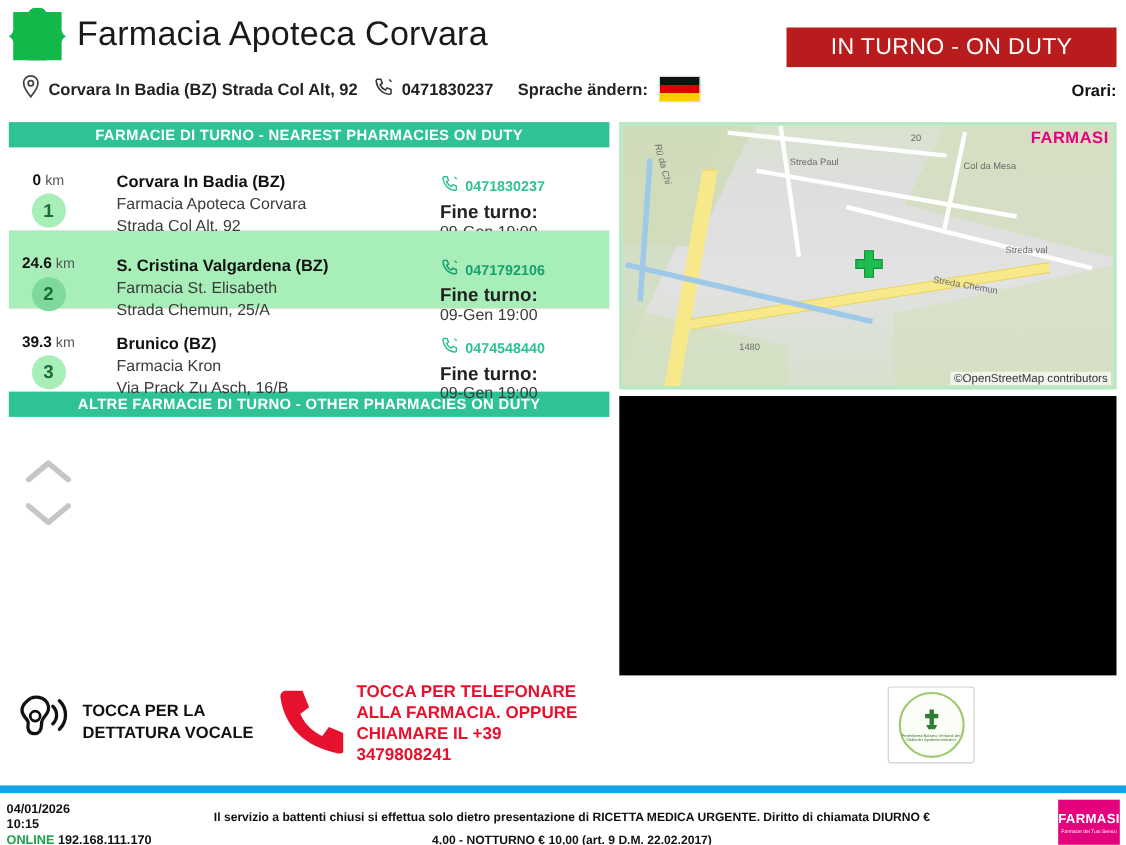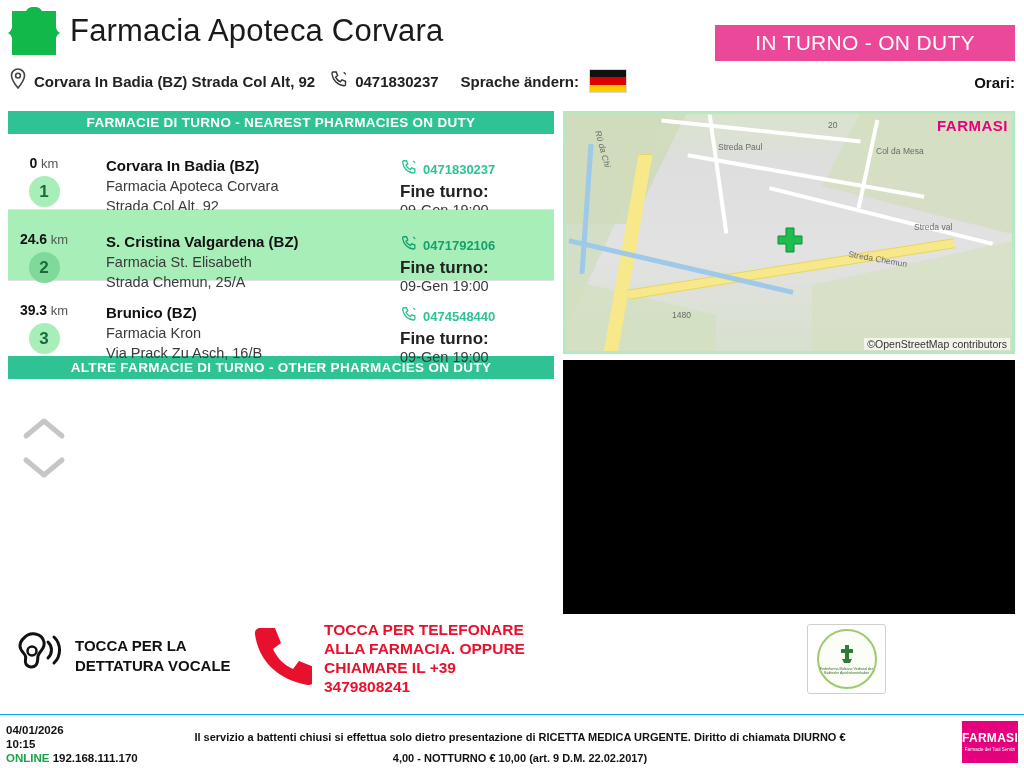--- a/index.html
+++ b/index.html
@@ -21,31 +21,31 @@
     position: relative; width: 52px; height: 48px; margin-left: 8px; flex: none;
   }
   .cross-logo svg { display: block; }
   .app-title {
     font-size: 31px; color: #1a1a1a; margin-left: 10px; letter-spacing: .2px;
     white-space: nowrap;
   }
   .duty-banner {
     position: absolute; right: 9px; top: 25px;
     width: 300px; height: 36px;
-    background: #ec4899;
+    background: #b91c1c;
     display: flex; align-items: center; justify-content: center;
   }
   .duty-banner span {
     color: #ffffff; font-size: 21px; letter-spacing: .3px; white-space: nowrap;
   }
 
   
   .subheader {
     position: absolute; left: 0; top: 62px; width: 1024px; height: 38px;
-    display: flex; align-items: center; padding-left: 8px;
+    display: flex; align-items: center; padding-left: 18px;
   }
   .pin-icon, .phone-icon-sm { flex: none; }
   .addr-text {
     font-size: 15px; color: #222; margin-left: 6px; white-space: nowrap; font-weight: bold;
   }
   .phone-wrap { display: flex; align-items: center; margin-left: 14px; }
   .phone-num {
     font-size: 15px; color: #222; margin-left: 6px; font-weight: bold; white-space: nowrap;
   }
   .lang-label {
@@ -166,21 +166,21 @@
   .fed-circle {
     width: 60px; height: 60px; border-radius: 50%; border: 2px solid #9ec96f;
     display: flex; flex-direction: column; align-items: center; justify-content: center;
     background: #fbfdf7;
   }
   .fed-txt { font-size: 3.6px; color: #3a6b2a; text-align: center; line-height: 4.4px; margin-top: 2px; width: 54px; }
 
   
   .footer {
     position: absolute; left: 0; top: 714px; width: 1024px; height: 54px;
-    background: #ffffff; border-top: 1px solid #0ea5e9;
+    background: #ffffff; border-top: 7px solid #0ea5e9;
   }
   .foot-left { position: absolute; left: 6px; top: 8px; font-size: 11.5px; line-height: 14px; }
   .foot-left .d1 { color: #111; font-weight: bold; }
   .foot-left .d2 { color: #111; font-weight: bold; }
   .foot-left .online { color: #19a24a; font-weight: bold; text-align: center; }
   .foot-left .ip { color: #111; font-weight: bold; }
   .foot-center {
     position: absolute; left: 150px; top: 12px; width: 740px; text-align: center;
     font-size: 11px; color: #111; line-height: 21px; font-weight: bold;
   }

